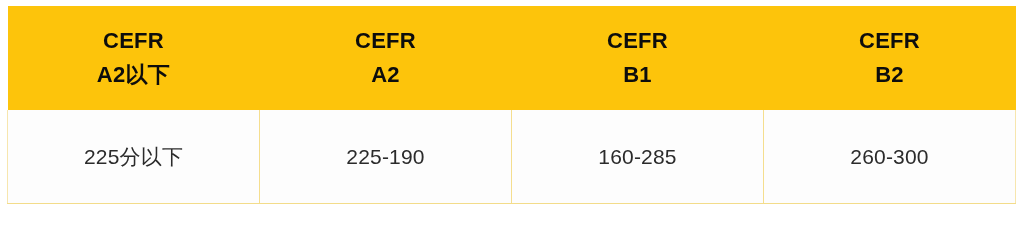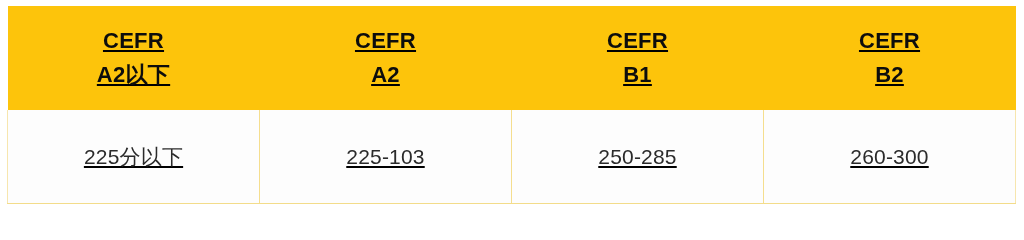--- a/index.html
+++ b/index.html
@@ -19,21 +19,20 @@
     left: 7px;
     top: 6px;
     width: 1008px;
     height: 198px;
   }
 
   .cefr-table {
     width: 1008px;
     border-collapse: collapse;
     table-layout: fixed;
-    text-decoration: underline;
   }
 
   .cefr-table col { width: 252px; }
 
   
   .header-row {
     background: #FDC40B;
   }
   .header-cell {
     height: 104px;
@@ -99,19 +98,19 @@
         </th>
         <th class="header-cell">
           <span class="line1">CEFR</span>
           <span class="line2">B2</span>
         </th>
       </tr>
     </thead>
     <tbody>
       <tr class="body-row">
         <td class="body-cell first">225分以下</td>
-        <td class="body-cell">225-103</td>
-        <td class="body-cell">250-285</td>
+        <td class="body-cell">225-190</td>
+        <td class="body-cell">160-285</td>
         <td class="body-cell last">260-300</td>
       </tr>
     </tbody>
   </table>
 </div>
 
 </body></html>

